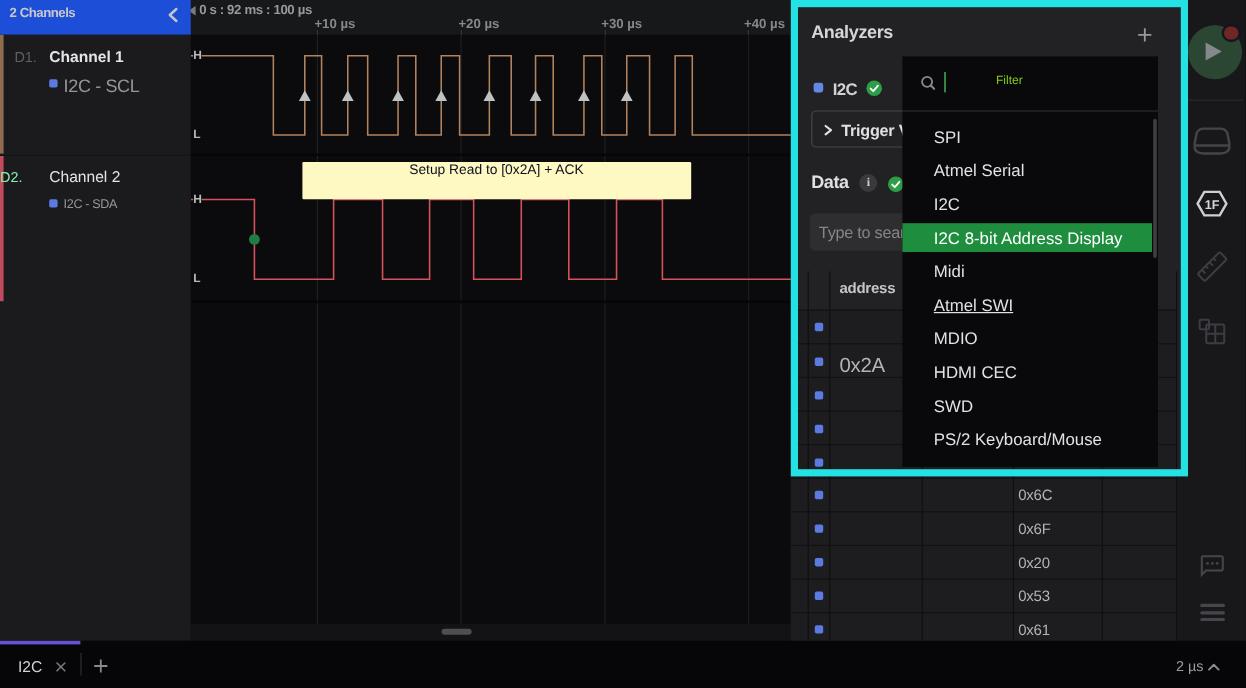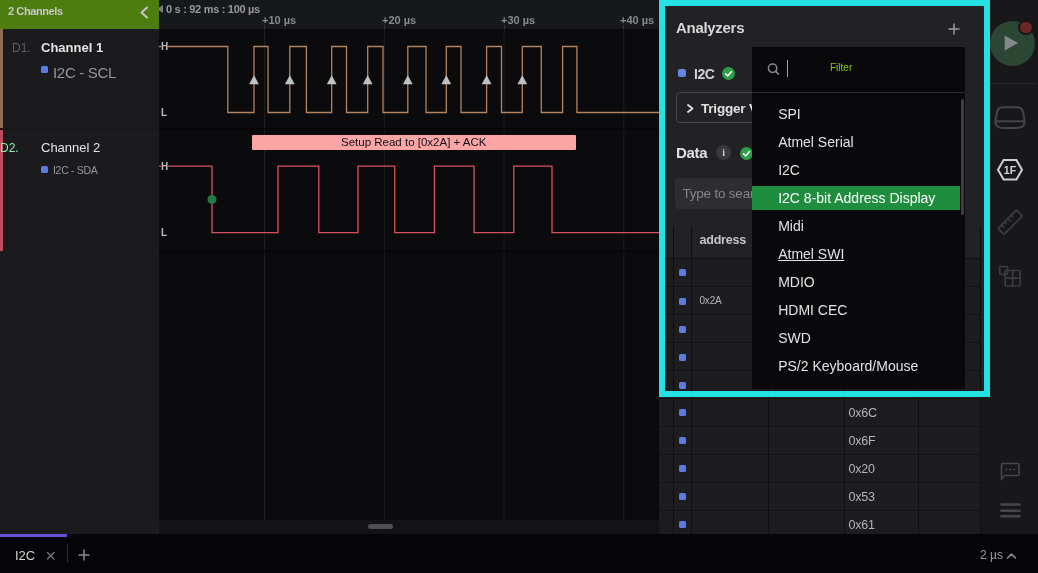--- a/index.html
+++ b/index.html
@@ -11,21 +11,21 @@
 <div class="a" style="left:166px;top:3px;font-size:11px;font-weight:bold;letter-spacing:-0.3px;color:#97999d">0 s : 92 ms : 100 µs</div>
 <div class="a" style="left:262px;top:14px;font-size:11px;font-weight:bold;color:#85898e">+10 µs</div>
 <div class="a" style="left:382px;top:14px;font-size:11px;font-weight:bold;color:#85898e">+20 µs</div>
 <div class="a" style="left:501px;top:14px;font-size:11px;font-weight:bold;color:#85898e">+30 µs</div>
 <div class="a" style="left:620px;top:14px;font-size:11px;font-weight:bold;color:#85898e">+40 µs</div>
 <div class="a" style="left:264px;top:25px;width:1px;height:4px;background:#35363a"></div>
 <div class="a" style="left:383.8px;top:25px;width:1px;height:4px;background:#35363a"></div>
 <div class="a" style="left:503.6px;top:25px;width:1px;height:4px;background:#35363a"></div>
 <div class="a" style="left:623.4px;top:25px;width:1px;height:4px;background:#35363a"></div>
 
-<div class="a" style="left:0;top:0;width:159px;height:29px;background:#4d7c0f">
+<div class="a" style="left:0;top:0;width:159px;height:29px;background:#1d4ed8">
   <div class="a" style="left:8px;top:4.5px;font-size:11px;font-weight:bold;letter-spacing:-0.4px;color:#c9c9cb">2 Channels</div>
   <svg class="a" style="left:137px;top:5px" width="14" height="15">
       <polyline points="10,2.5 4.5,7.5 10,12.5" fill="none" stroke="#c6c6c8" stroke-width="2" stroke-linecap="round" stroke-linejoin="round"></polyline>
     </svg>
 </div>
 
 <div class="a" style="left:0;top:29px;width:159px;height:505px;background:#1b1b1d"></div>
 <div class="a" style="left:0;top:29px;width:3px;height:99px;background:#8f6c50"></div>
 <div class="a" style="left:0;top:130px;width:3px;height:121px;background:#bf4b5c"></div>
 <div class="a" style="left:0;top:128.5px;width:159px;height:1.5px;background:#141416"></div>
@@ -61,21 +61,21 @@
   </g>
   <polyline fill="none" stroke="#d7525f" stroke-width="1.3" points="0,137.2 53,137.2 53,203.7 119,203.7 119,137.2 159.8,137.2 159.8,203.7 199,203.7 199,137.2 235.7,137.2 235.7,203.7 275.4,203.7 275.4,137.2 315,137.2 315,203.7 354.8,203.7 354.8,137.2 393,137.2 393,203.7 501,203.7"></polyline>
   <circle cx="53" cy="170.5" r="4.5" fill="#1e7c44"></circle>
 </svg>
 
 <div class="a" style="left:161px;top:41px;font-size:10px;font-weight:bold;color:#b8babd;background:#0b0b0d;line-height:11px">H</div>
 <div class="a" style="left:161px;top:107px;font-size:10px;font-weight:bold;color:#b8babd;background:#0b0b0d;line-height:11px">L</div>
 <div class="a" style="left:161px;top:160.5px;font-size:10px;font-weight:bold;color:#b8babd;background:#0b0b0d;line-height:11px">H</div>
 <div class="a" style="left:161px;top:227px;font-size:10px;font-weight:bold;color:#b8babd;background:#0b0b0d;line-height:11px">L</div>
 
-<div class="a" style="left:252px;top:135px;width:323.5px;height:15px;background:#fca5a5;border-radius:1px;text-align:center;font-size:11.5px;color:#0d0f1c;line-height:15.5px">Setup Read to [0x2A] + ACK</div>
+<div class="a" style="left:252px;top:135px;width:323.5px;height:31px;background:#fef9c3;border-radius:1px;text-align:center;font-size:11.5px;color:#0d0f1c;line-height:15.5px">Setup Read to [0x2A] + ACK</div>
 
 <div class="a" style="left:159px;top:520px;width:501px;height:14px;background:#131316"></div>
 <div class="a" style="left:368px;top:523.5px;width:24.5px;height:5.5px;border-radius:2.5px;background:#4f4f53"></div>
 
 <div class="a" style="left:659px;top:0;width:326px;height:534px;background:#222225"></div>
 <div class="a" style="left:676px;top:18.5px;font-size:15px;font-weight:bold;letter-spacing:-0.3px;color:#d6d6d8">Analyzers</div>
 <svg class="a" style="left:948px;top:23px" width="12" height="12">
     <g stroke="#9a9a9e" stroke-width="1.5">
       <line x1="6" y1="0.5" x2="6" y2="11.5"></line>
       <line x1="0.5" y1="6" x2="11.5" y2="6"></line>
@@ -130,21 +130,21 @@
     <div class="a" style="left: 679.3px; top: 269px; width: 7px; height: 7px; border-radius: 1.5px; background: rgb(91, 123, 224);"></div>
     <div class="a" style="left: 679.3px; top: 297.5px; width: 7px; height: 7px; border-radius: 1.5px; background: rgb(91, 123, 224);"></div>
     <div class="a" style="left: 679.3px; top: 325.5px; width: 7px; height: 7px; border-radius: 1.5px; background: rgb(91, 123, 224);"></div>
     <div class="a" style="left: 679.3px; top: 353.5px; width: 7px; height: 7px; border-radius: 1.5px; background: rgb(91, 123, 224);"></div>
     <div class="a" style="left: 679.3px; top: 381.5px; width: 7px; height: 7px; border-radius: 1.5px; background: rgb(91, 123, 224);"></div>
     <div class="a" style="left: 679.3px; top: 409px; width: 7px; height: 7px; border-radius: 1.5px; background: rgb(91, 123, 224);"></div>
     <div class="a" style="left: 679.3px; top: 437px; width: 7px; height: 7px; border-radius: 1.5px; background: rgb(91, 123, 224);"></div>
     <div class="a" style="left: 679.3px; top: 465px; width: 7px; height: 7px; border-radius: 1.5px; background: rgb(91, 123, 224);"></div>
     <div class="a" style="left: 679.3px; top: 493px; width: 7px; height: 7px; border-radius: 1.5px; background: rgb(91, 123, 224);"></div>
     <div class="a" style="left: 679.3px; top: 521px; width: 7px; height: 7px; border-radius: 1.5px; background: rgb(91, 123, 224);"></div>
-    <div class="a" style="left: 699.5px; top: 294.5px; font-size: 10px; letter-spacing: -0.2px; color: rgb(180, 180, 184);">0x2A</div>
+    <div class="a" style="left: 699.5px; top: 294.5px; font-size: 17px; letter-spacing: -0.2px; color: rgb(180, 180, 184);">0x2A</div>
     <div class="a" style="left: 848.5px; top: 405.5px; font-size: 12.5px; letter-spacing: -0.2px; color: rgb(180, 180, 184);">0x6C</div>
     <div class="a" style="left: 848.5px; top: 433.5px; font-size: 12.5px; letter-spacing: -0.2px; color: rgb(180, 180, 184);">0x6F</div>
     <div class="a" style="left: 848.5px; top: 461.5px; font-size: 12.5px; letter-spacing: -0.2px; color: rgb(180, 180, 184);">0x20</div>
     <div class="a" style="left: 848.5px; top: 489.5px; font-size: 12.5px; letter-spacing: -0.2px; color: rgb(180, 180, 184);">0x53</div>
     <div class="a" style="left: 848.5px; top: 517.5px; font-size: 12.5px; letter-spacing: -0.2px; color: rgb(180, 180, 184);">0x61</div>
   </div>
 
 <div class="a" style="left:752.2px;top:46.6px;width:212.7px;height:342px;background:#09090b"></div>
 <svg class="a" style="left:766px;top:61px" width="15" height="15">
     <circle cx="6.6" cy="7.2" r="4.2" fill="none" stroke="#8a8a8e" stroke-width="1.5"></circle>

